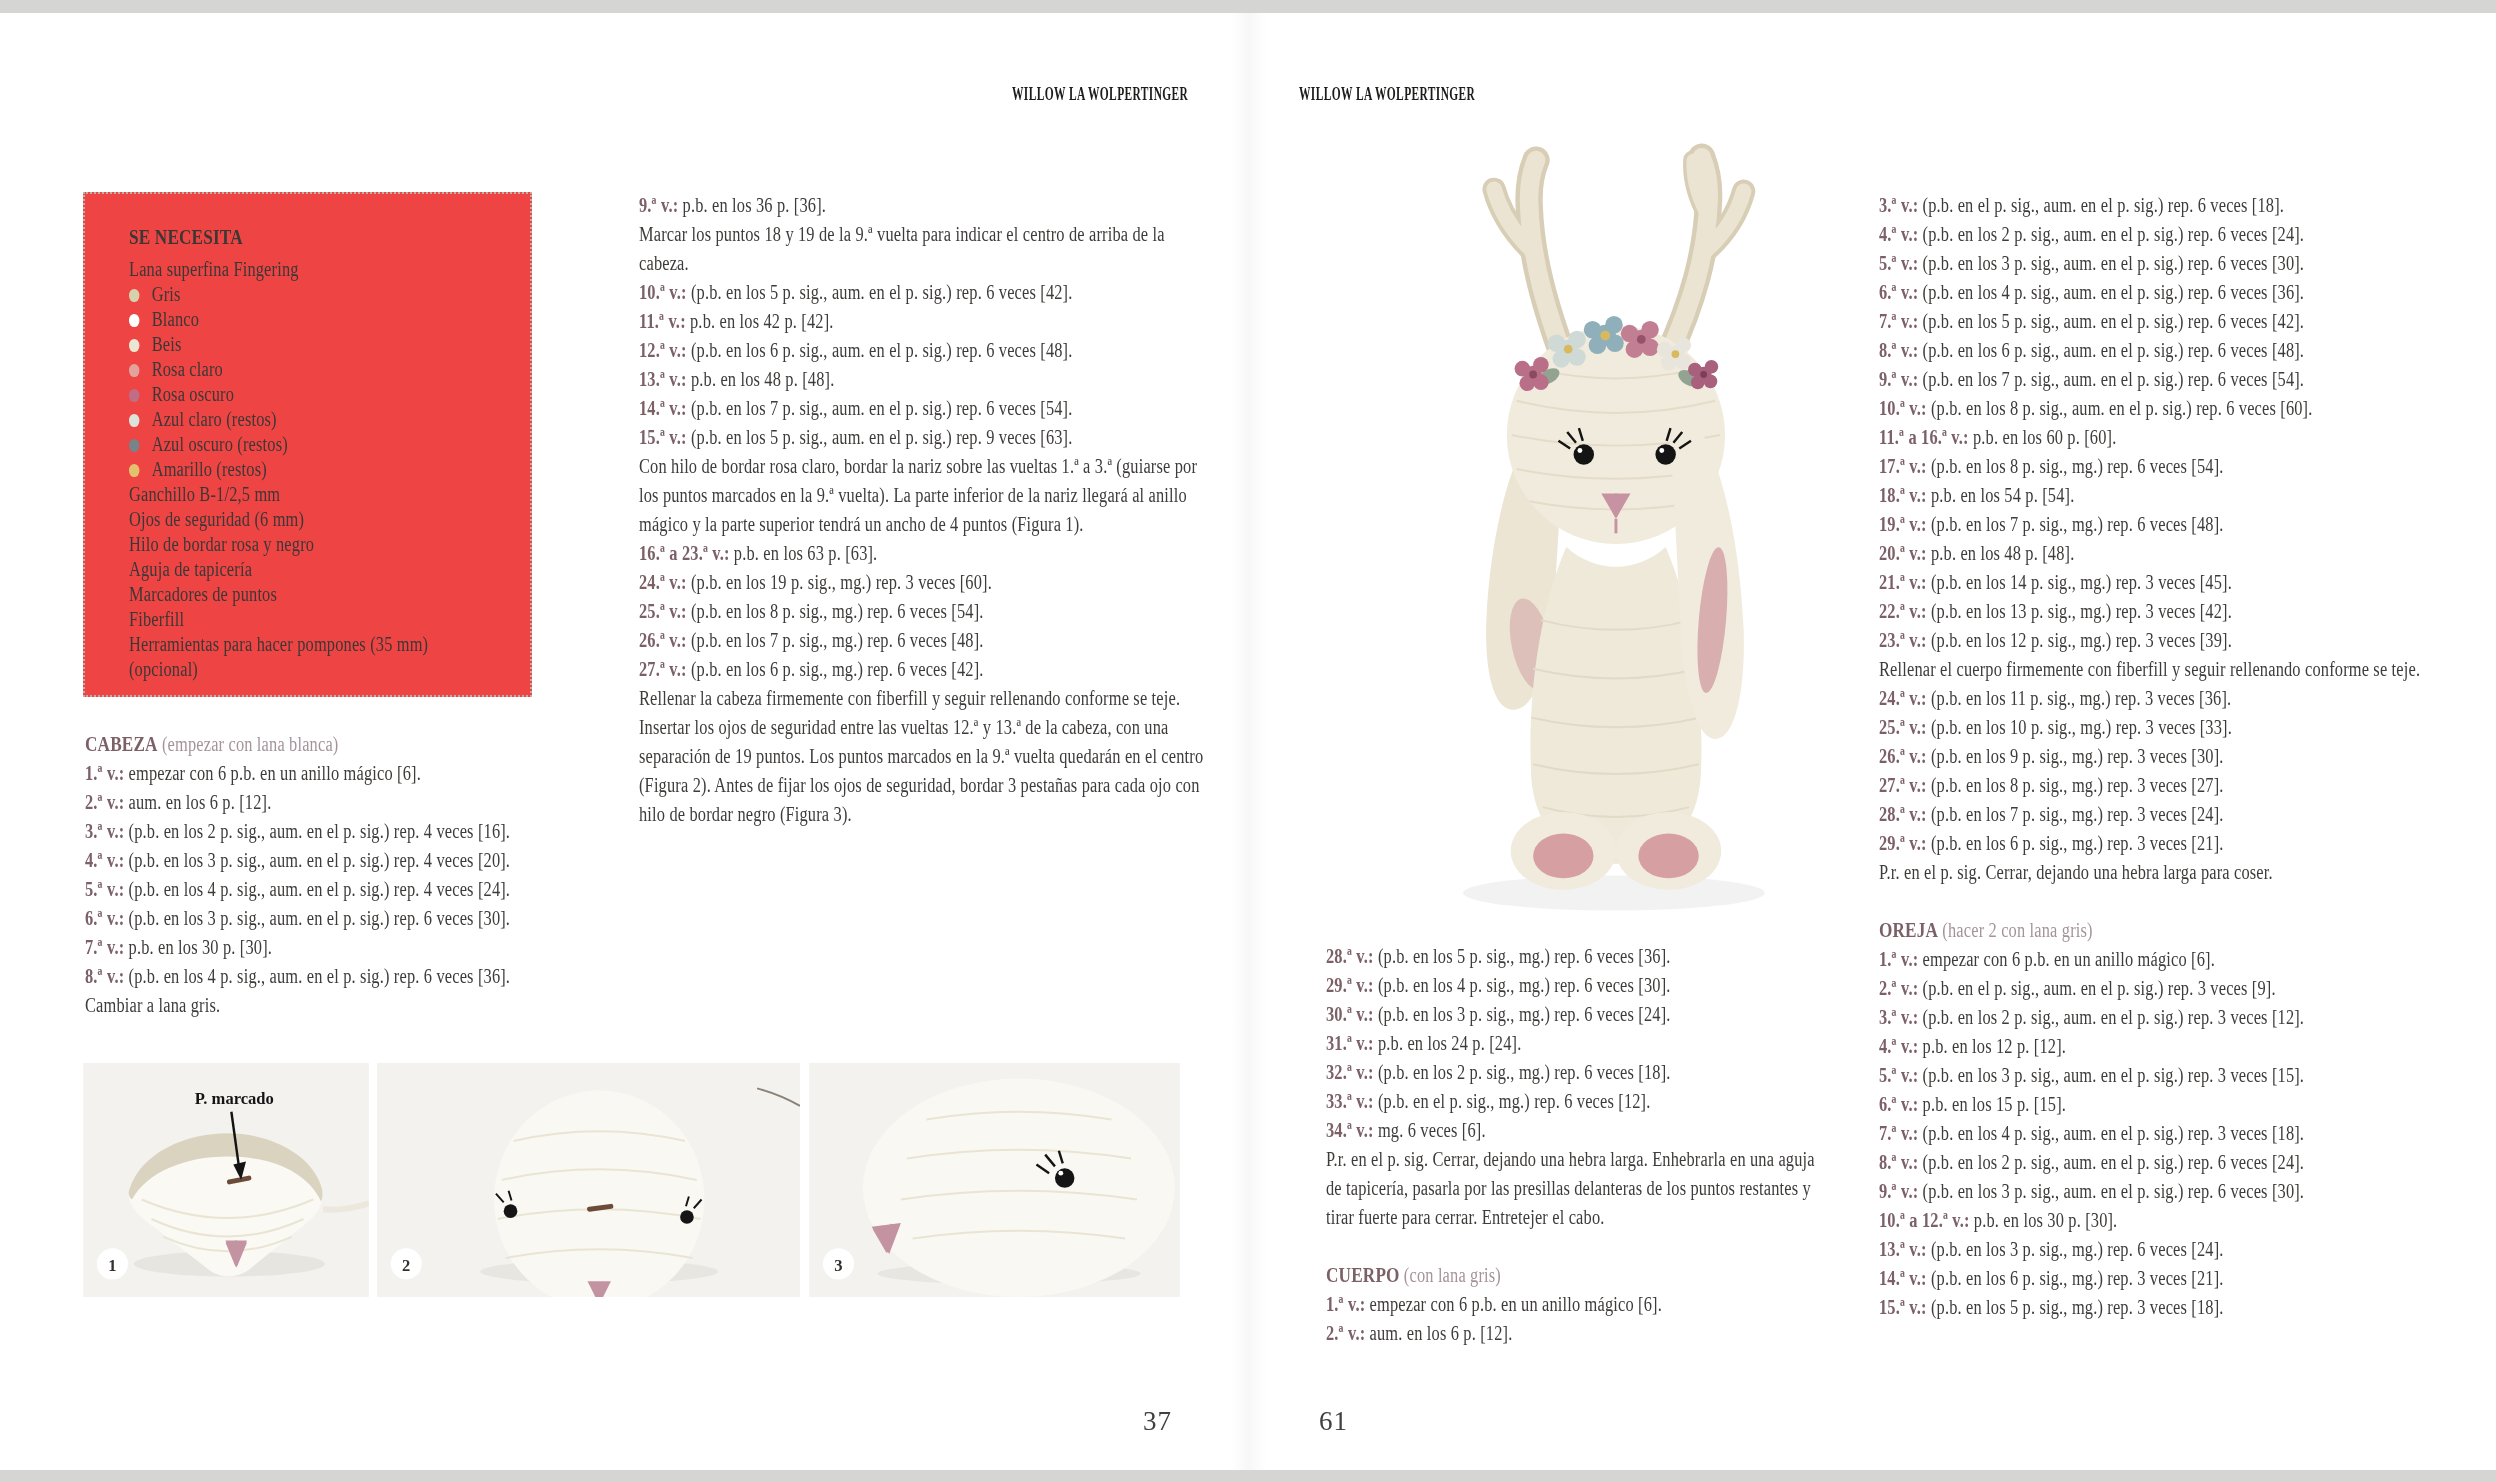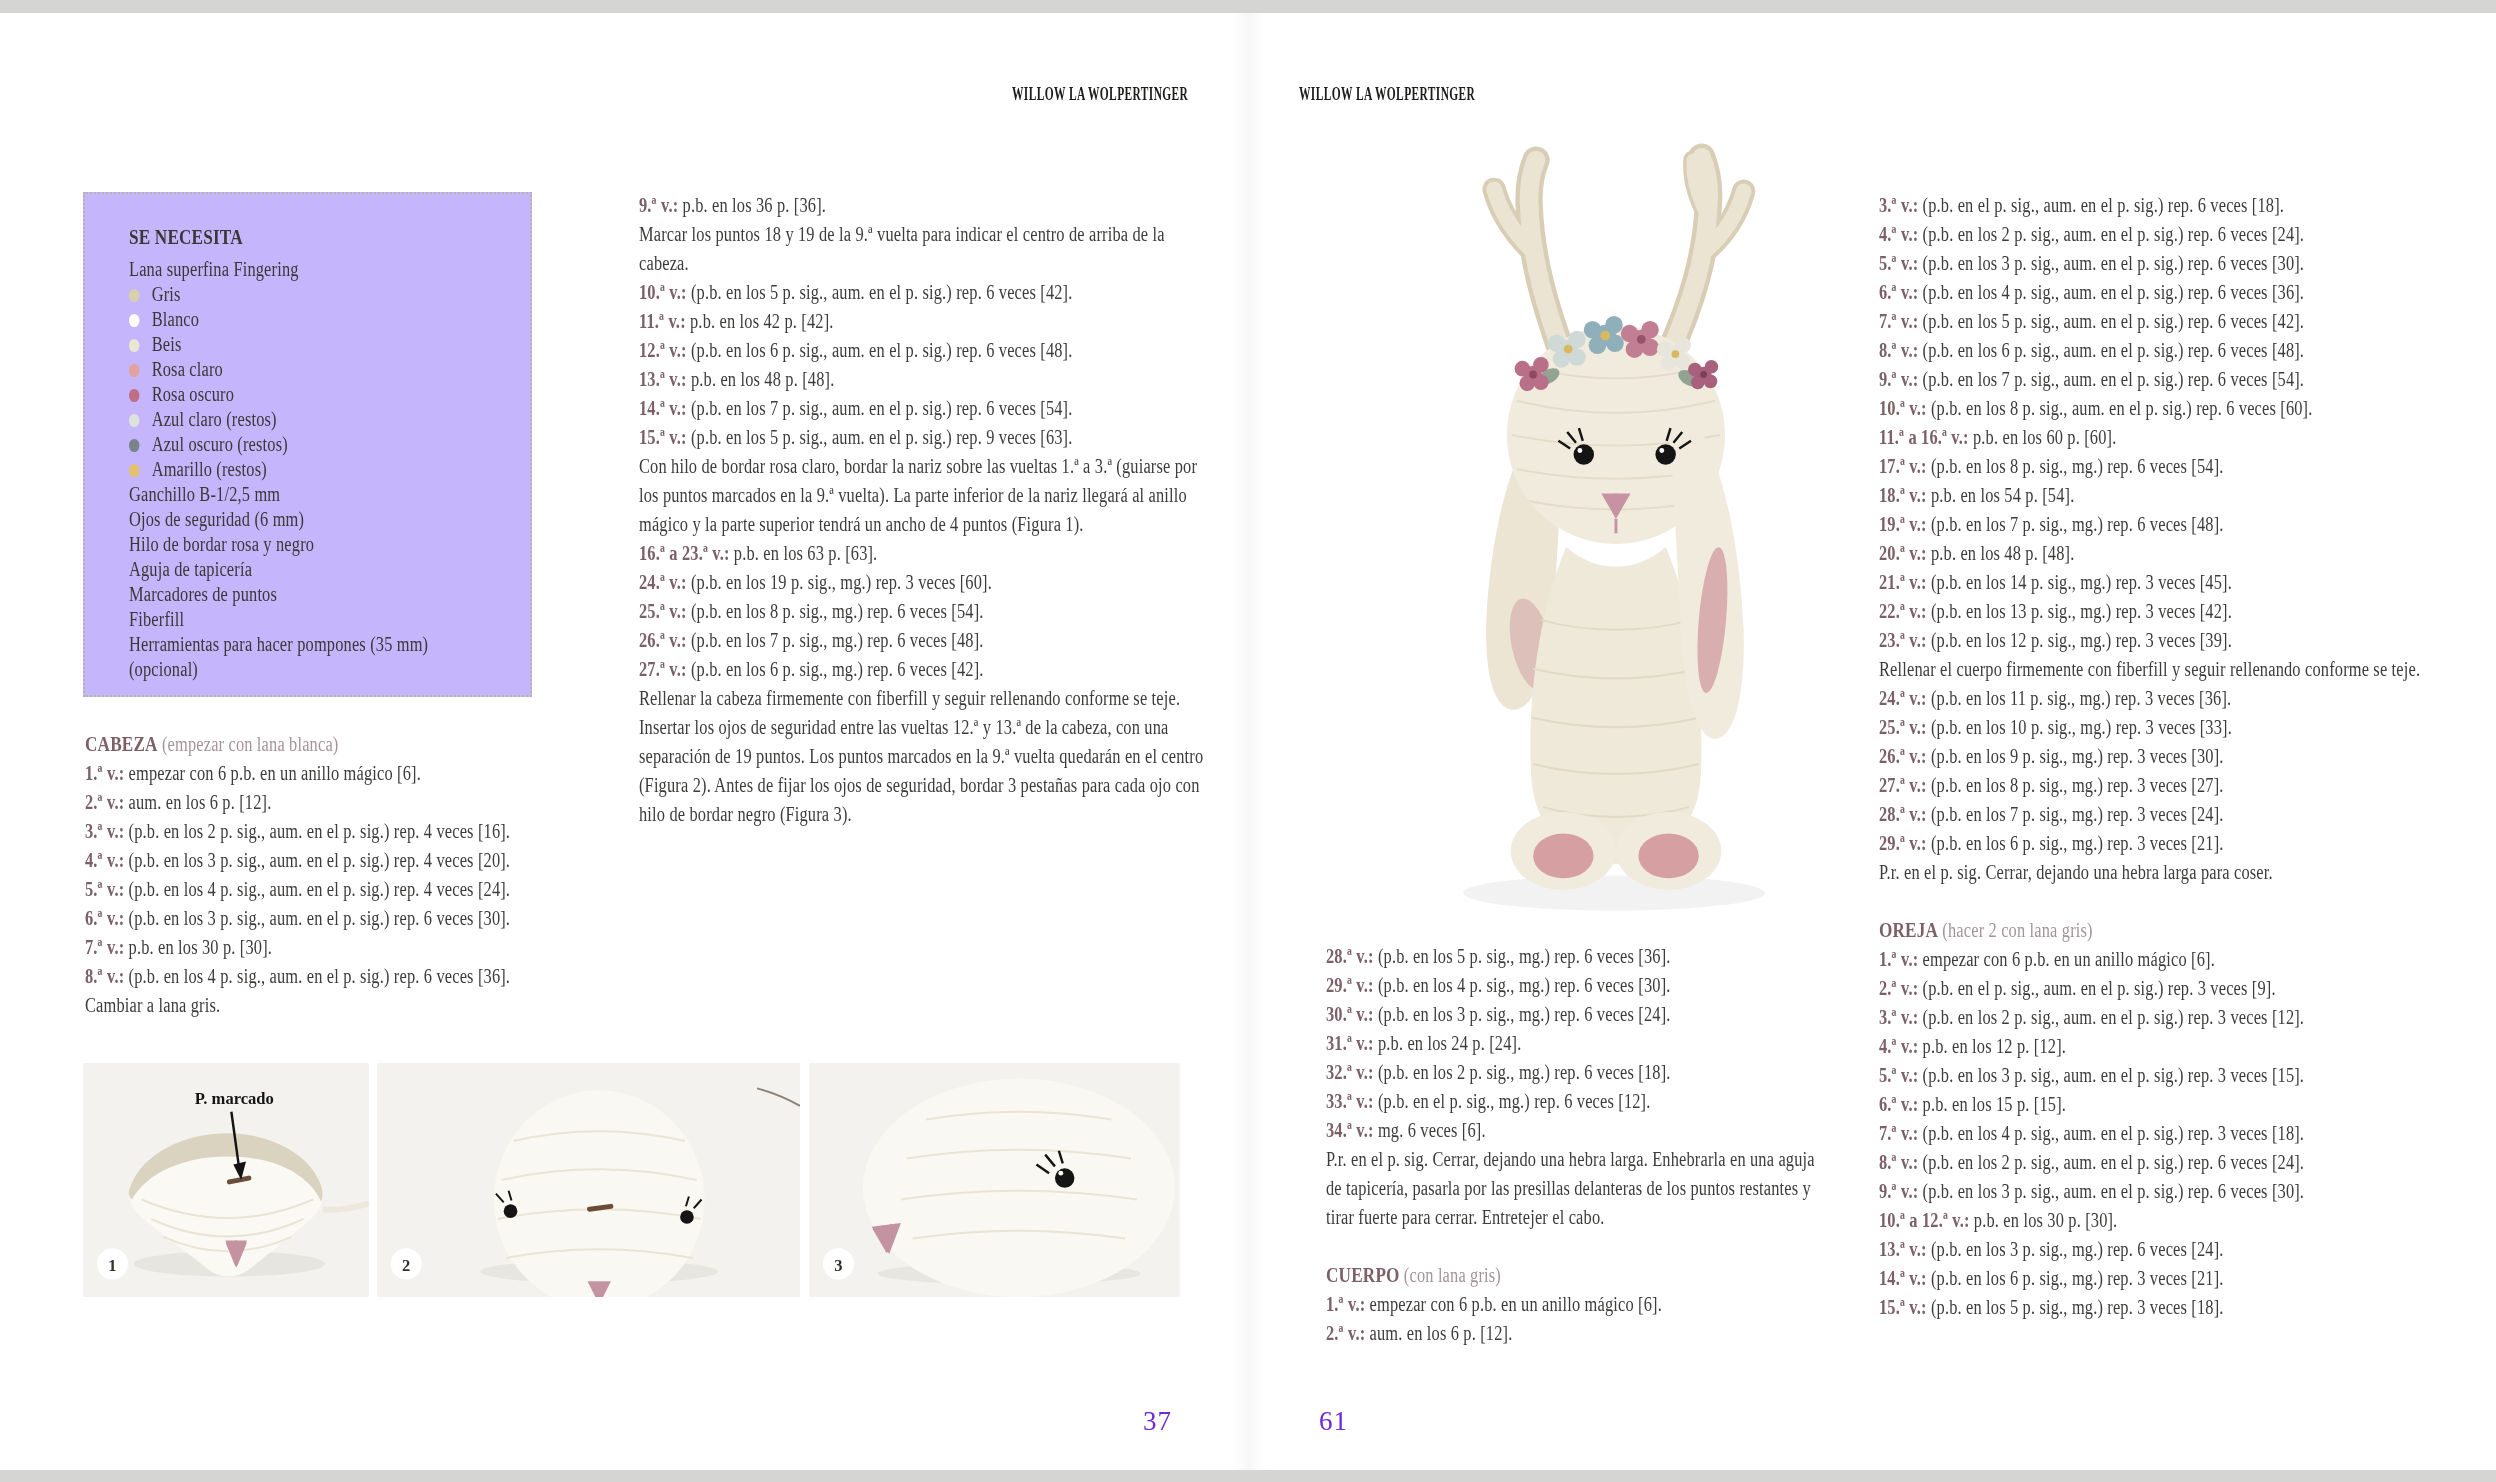--- a/index.html
+++ b/index.html
@@ -7,37 +7,37 @@
           font-family:Liberation Serif, serif;}
   .strip{position:absolute;left:0;width:2497px;height:12.7px;background:#d5d5d4;}
   #strip-top{top:0;}
   #strip-bottom{top:1470px;}
   .spine{position:absolute;top:12.7px;left:1231px;width:35px;height:1457px;
          background:linear-gradient(90deg,rgba(0,0,0,0) 0%,rgba(0,0,0,0.03) 50%,rgba(0,0,0,0) 100%);}
   .run-head{position:absolute;top:84px;font-weight:700;font-size:18.5px;letter-spacing:0.6px;
             color:#1c1c1a;transform:scaleX(0.62);transform-origin:0 0;white-space:nowrap;}
   #run-head-left{left:1012px;}
   #run-head-right{left:1299px;}
-  .pagenum{position:absolute;top:1406px;font-size:27px;color:#6d28d9;letter-spacing:1px;}
+  .pagenum{position:absolute;top:1406px;font-size:27px;color:#404040;letter-spacing:1px;}
   #pagenum-37{left:1143px;}
   #pagenum-38{left:1319px;}
 
   .col{position:absolute;font-size:20.5px;line-height:29px;color:#3e3c3a;letter-spacing:0.2px;
        transform:scaleX(0.8);transform-origin:0 0;}
   #col-cabeza{left:85px;top:730px;width:722px;}
   #col-cabeza-cont{left:639px;top:191px;width:712px;}
   #col-cuerpo-start{left:1326px;top:942px;width:624px;}
   #col-cuerpo-cont{left:1879px;top:191px;width:712px;}
   .prow{min-height:28px;}
   .rn{font-weight:700;color:#7c6067;}
   .sec-title{font-weight:700;color:#7c6067;font-size:21.5px;}
   .sec-sub{color:#a5939b;}
   .gap{height:29px;}
 
-  #materials{position:absolute;left:83px;top:192px;width:449px;height:505px;background:#c4b5fd;
+  #materials{position:absolute;left:83px;top:192px;width:449px;height:505px;background:#ef4444;
              border:2px dotted #b9b3ad;box-sizing:border-box;}
   #materials-inner{margin:31px 0 0 44px;transform:scaleX(0.8);transform-origin:0 0;width:546px;
                    font-size:20.5px;line-height:25px;color:#3a3836;letter-spacing:0.2px;}
   .mat-title{font-weight:700;font-size:21.5px;margin-bottom:6.8px;}
   .mat-line{white-space:pre-line;}
   .dot{display:inline-block;width:12.7px;height:12.7px;border-radius:50%;margin-right:15.6px;vertical-align:-1px;}
 
   .photo{position:absolute;top:1063px;height:234px;}
   #photo-1{left:83px;width:286px;}
   #photo-2{left:377px;width:423px;}

